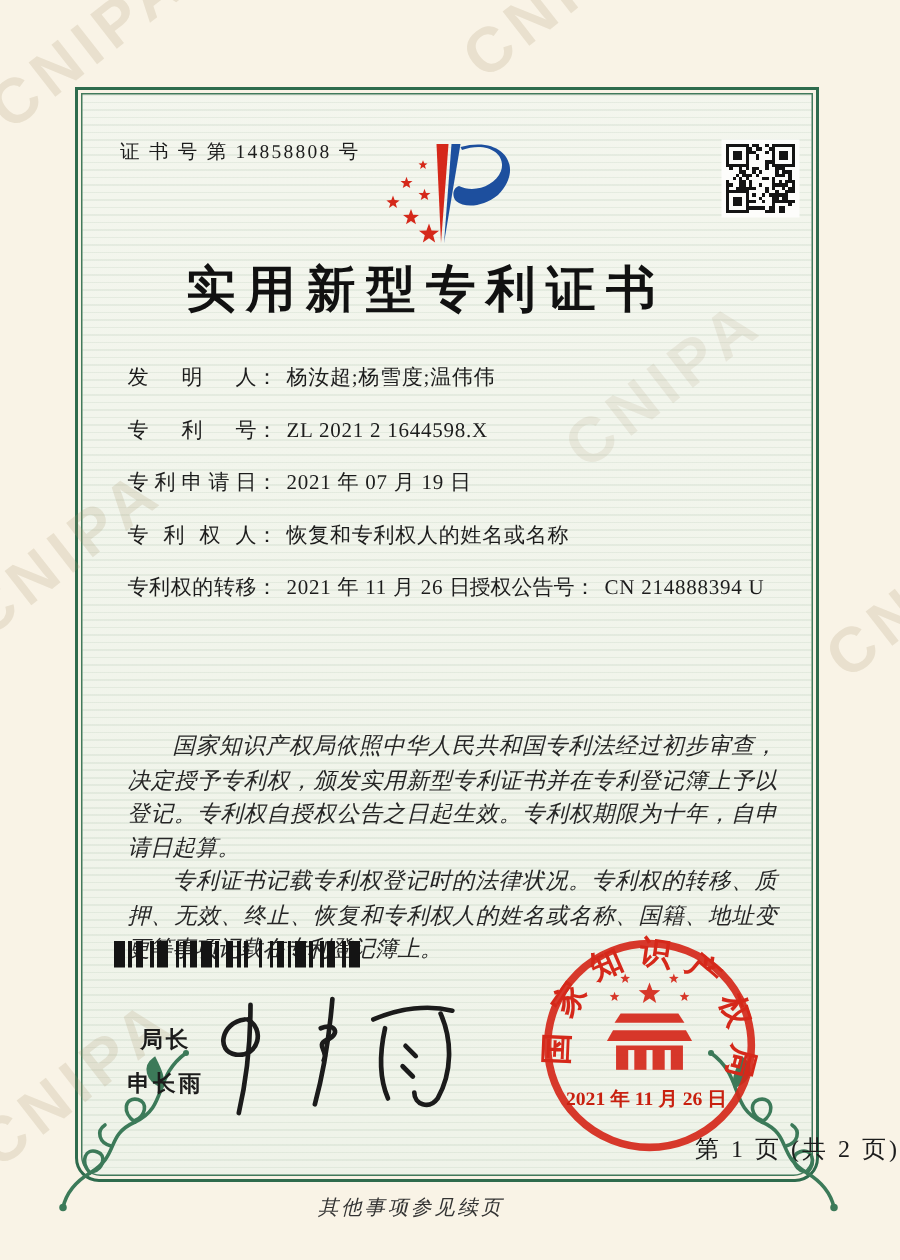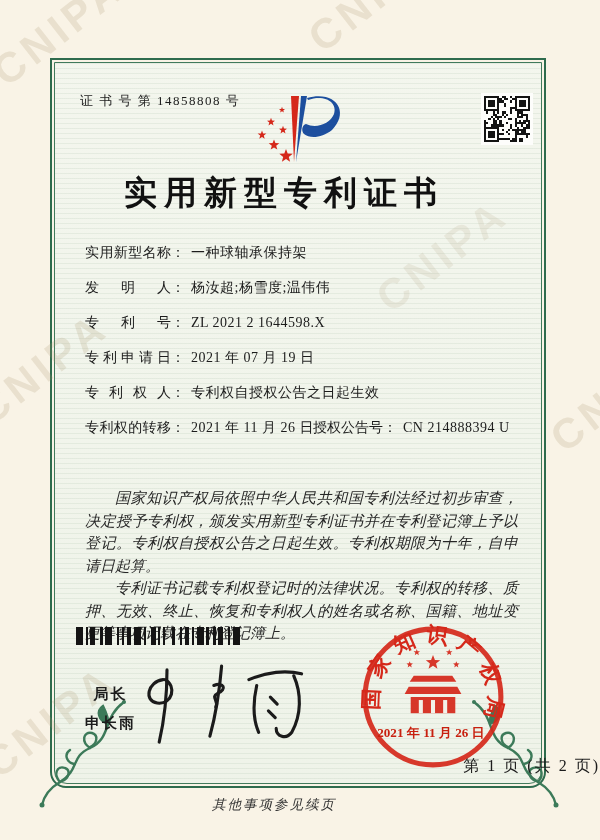--- a/index.html
+++ b/index.html
@@ -259,33 +259,30 @@
       <rect x="0" y="14" width="7" height="7" fill="#141414"></rect>
       <rect x="1" y="15" width="5" height="5" fill="#fdfdfb"></rect>
       <rect x="2" y="16" width="3" height="3" fill="#141414"></rect>
     </svg>
 </div>
 
 <div id="title" class="content">实用新型专利证书</div>
 
 <div class="fields content">
   <div class="field-row">
-    <span class="lbl">实用新型名称</span><span class="colon">：</span><span class="val">一种球轴承保持架</span>
-  </div>
-  <div class="field-row">
     <span class="lbl">发明人</span><span class="colon">：</span><span class="val">杨汝超;杨雪度;温伟伟</span>
   </div>
   <div class="field-row">
     <span class="lbl">专利号</span><span class="colon">：</span><span class="val">ZL 2021 2 1644598.X</span>
   </div>
   <div class="field-row">
     <span class="lbl">专利申请日</span><span class="colon">：</span><span class="val">2021 年 07 月 19 日</span>
   </div>
   <div class="field-row">
-    <span class="lbl">专利权人</span><span class="colon">：</span><span class="val">专利权自授权公告之日起生效</span>
+    <span class="lbl">专利权人</span><span class="colon">：</span><span class="val">恢复和专利权人的姓名或名称</span>
   </div>
   <div class="field-row">
     <span class="lbl">专利权的转移</span><span class="colon">：</span><span class="val">2021 年 11 月 26 日</span>
     <span class="grant-no-pair">
       <span>授权公告号</span><span class="colon">：</span><span class="val">CN 214888394 U</span>
     </span>
   </div>
 </div>
 
 <div class="paras content">

